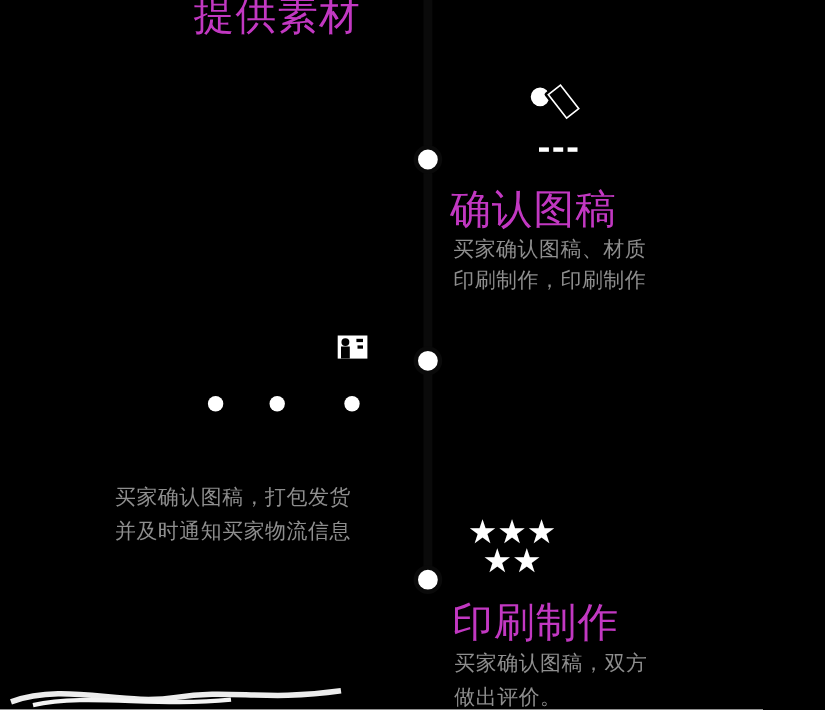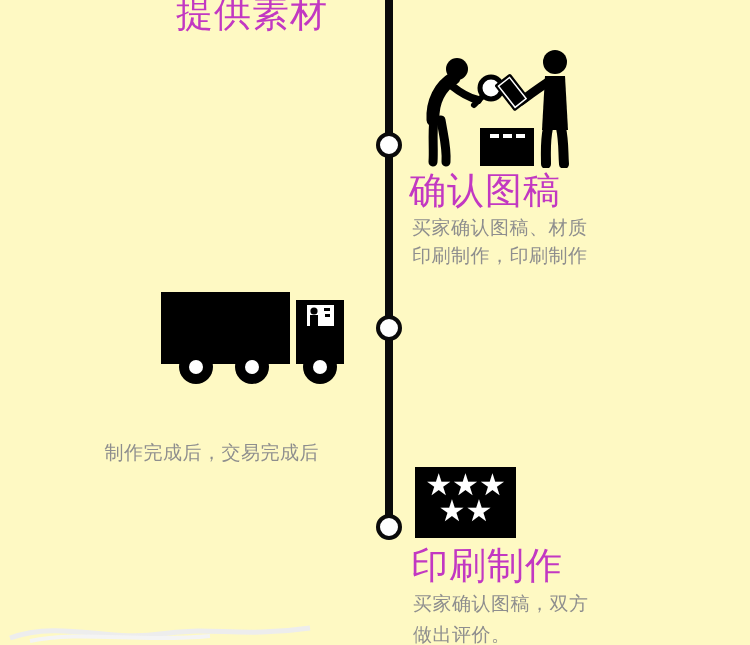--- a/index.html
+++ b/index.html
@@ -1,17 +1,17 @@
 <!DOCTYPE html>
 <html><head>
 <meta charset="utf-8">
 <style>
   html,body { margin:0; padding:0; background:#fff; }
   #canvas {
-    position:relative; width:750px; height:645px; background:#fef9c3;
+    position:relative; width:750px; height:645px; background:#000000;
     overflow:hidden; font-family:"Liberation Sans","DejaVu Sans",sans-serif;
   }
   
   .tl-line { position:absolute; left:385px; top:0; width:8px; height:527px; background:#0a0a0a; }
   .tl-node {
     position:absolute; left:376px; width:18px; height:18px; background:#fff;
     border:4px solid #0a0a0a; border-radius:50%;
   }
   .tl-node.n1 { top:132px; } .tl-node.n2 { top:315px; } .tl-node.n3 { top:514px; }
   
@@ -114,21 +114,22 @@
           <circle cx="35" cy="76" r="7" fill="#fff"></circle>
         <circle cx="91" cy="76" r="17"></circle>
           <circle cx="91" cy="76" r="7" fill="#fff"></circle>
         <circle cx="159" cy="76" r="17"></circle>
           <circle cx="159" cy="76" r="7" fill="#fff"></circle>
       </g>
     </g>
   </svg>
 
   <div class="step-body s3-body alignR">
-    <div>制作完成后，交易完成后</div>
+    <div>买家确认图稿，打包发货</div>
+    <div>并及时通知买家物流信息</div>
   </div>
 
   <div class="s4-stars">
     <div class="row1">★★★</div>
     <div class="row2">★★</div>
   </div>
 
   <div class="step-title s4-title">印刷制作</div>
   <div class="step-body s4-body">
     <div>买家确认图稿，双方</div>

